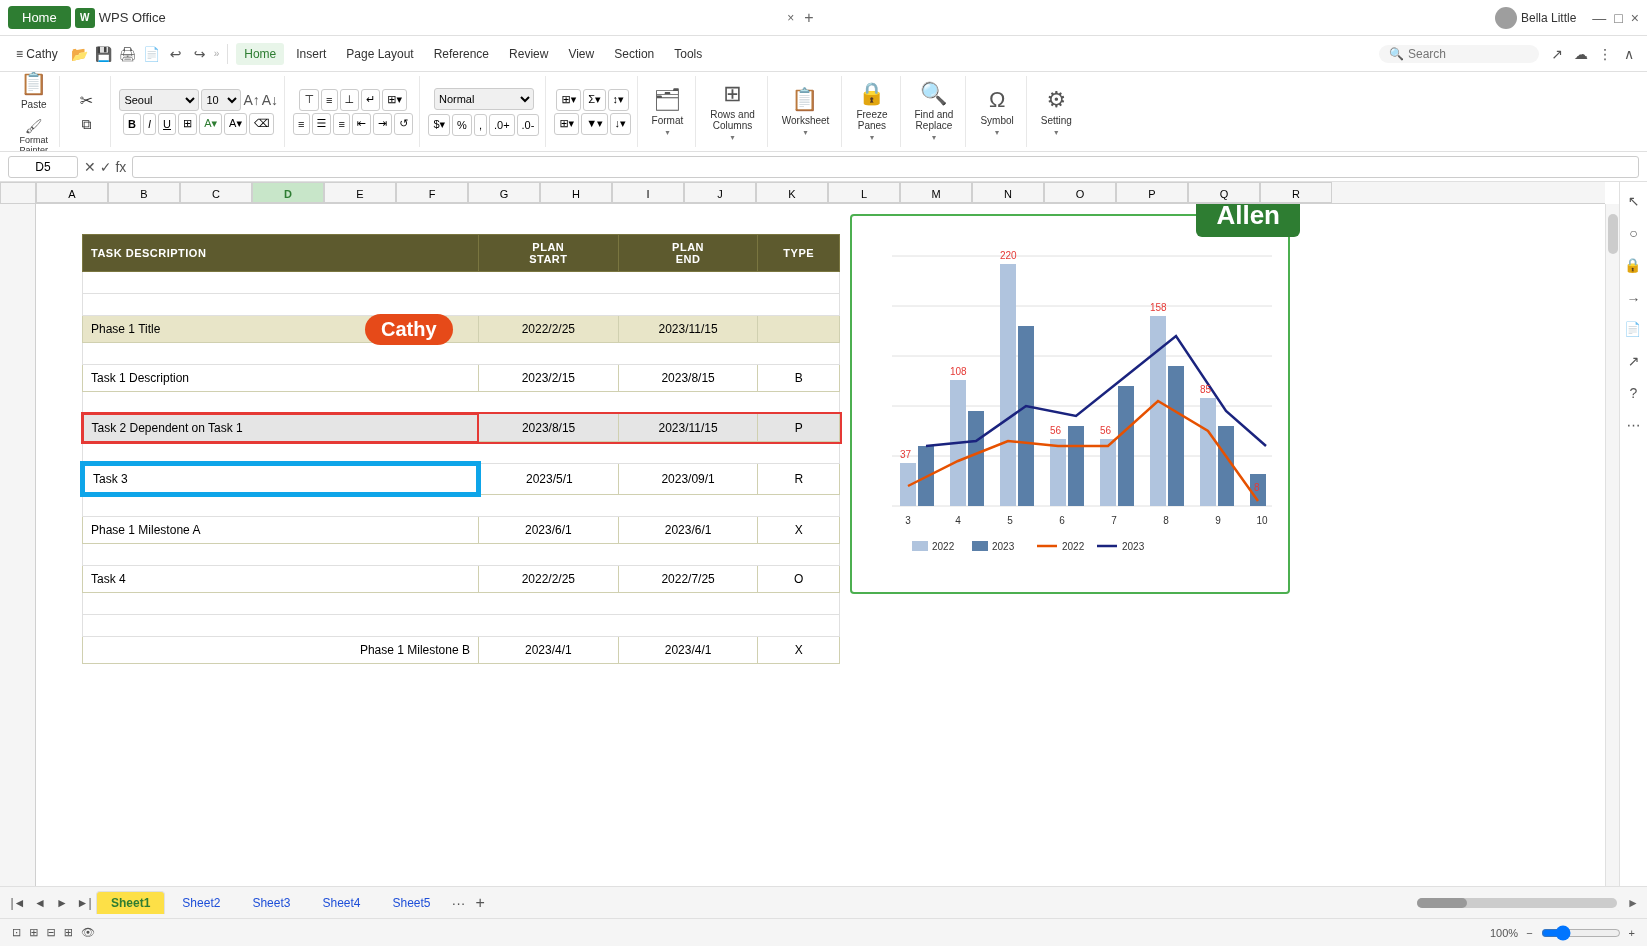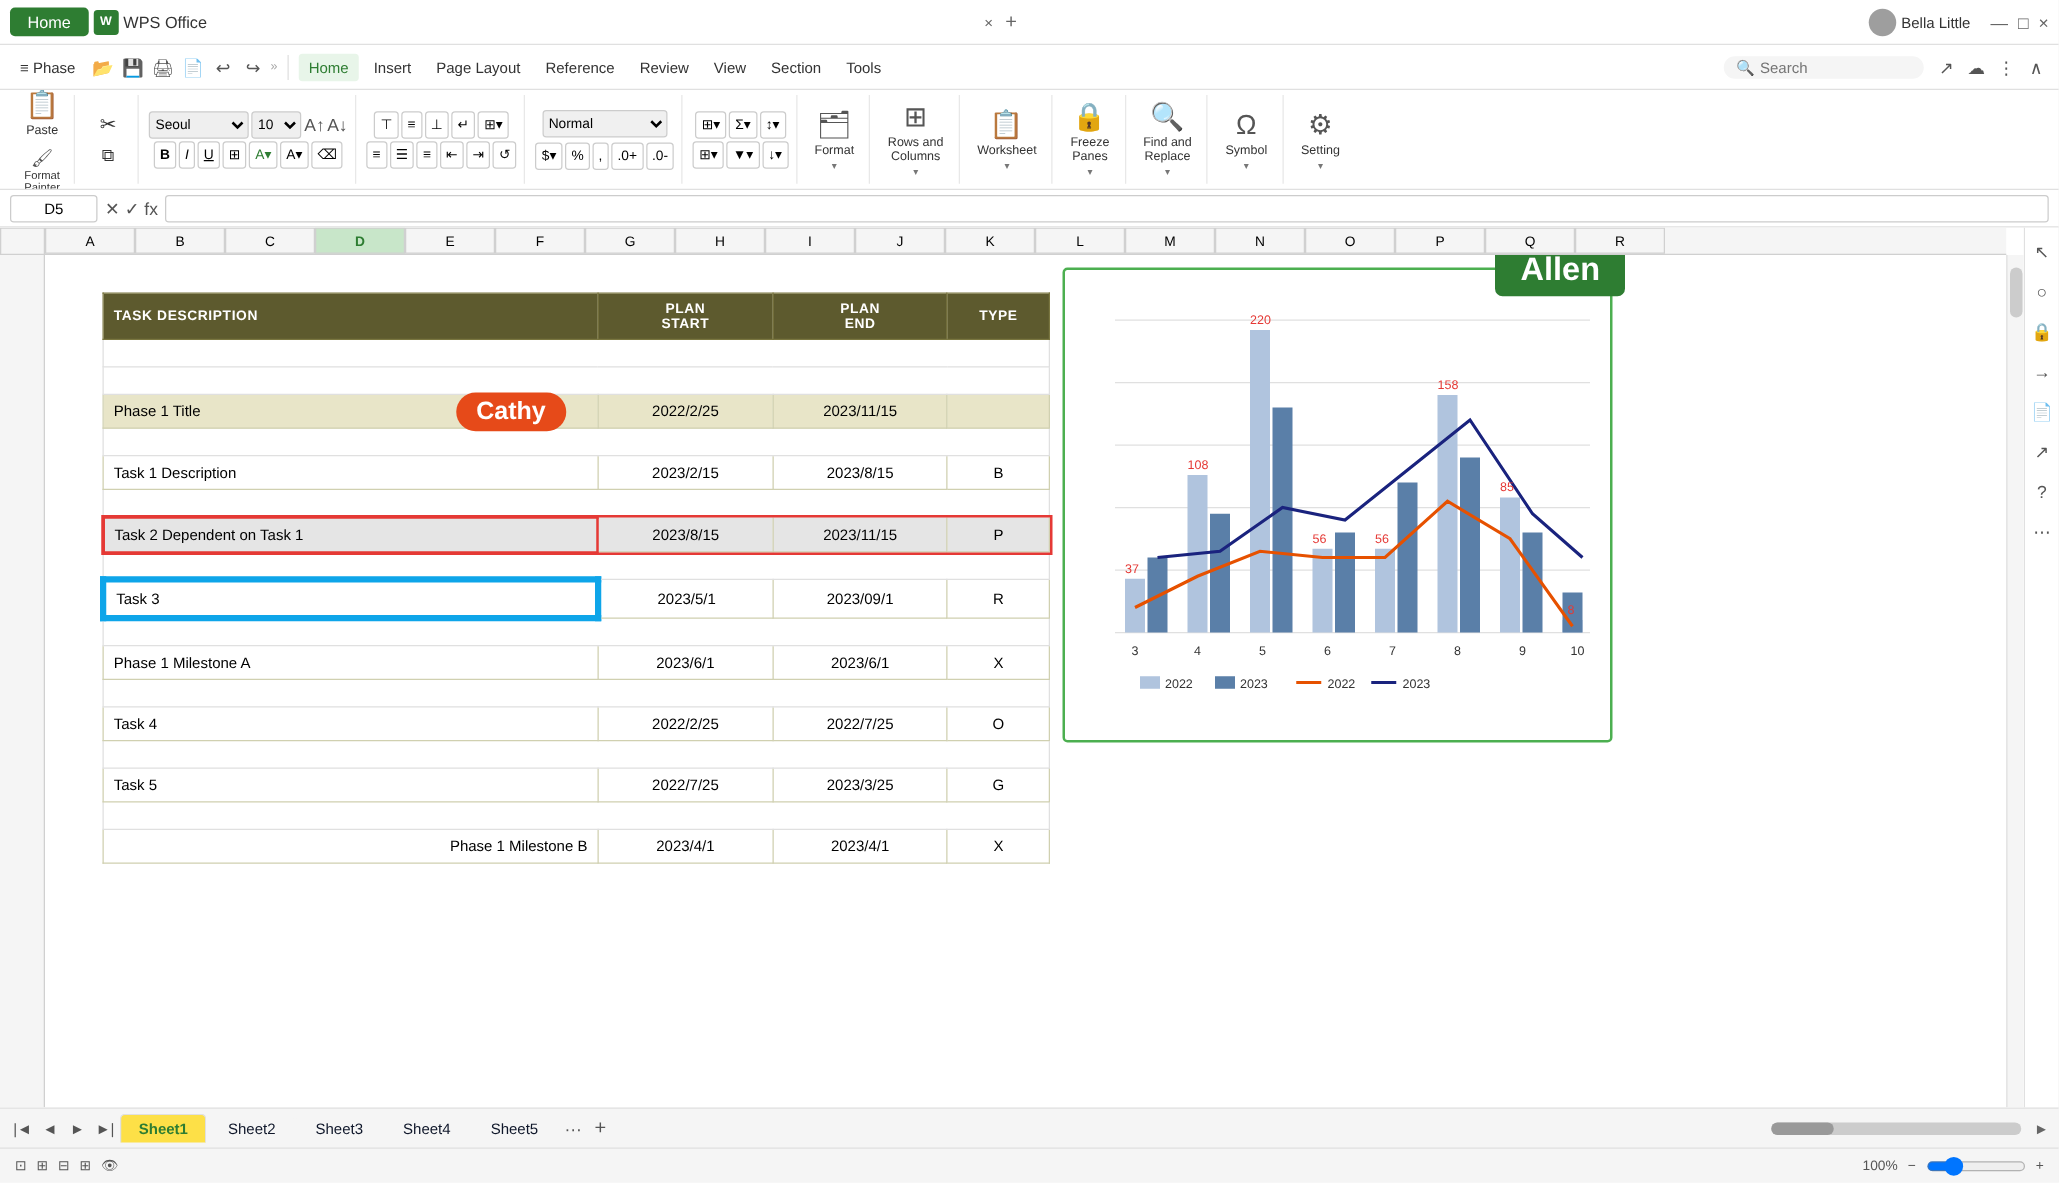--- a/index.html
+++ b/index.html
@@ -171,21 +171,21 @@
       gap: 2px;
     }
     .sheet-nav { width: 20px; height: 20px; display: flex; align-items: center; justify-content: center; cursor: pointer; color: #555; font-size: 12px; }
     .sheet-tab {
       padding: 4px 14px;
       font-size: 12px;
       cursor: pointer;
       border-radius: 4px 4px 0 0;
       background: #f5f5f5;
       border: 1px solid transparent;
-      color: #0f172a;
+      color: #1d4ed8;
     }
     .sheet-tab.active { background: #fde047; border: 1px solid #e0e0e0; border-bottom: none; color: #2e7d32; font-weight: 700; }
     .sheet-more { font-size: 14px; color: #555; cursor: pointer; padding: 0 4px; }
     .sheet-add { font-size: 16px; color: #555; cursor: pointer; padding: 0 4px; }
 
     
     .status-bar {
       height: 28px;
       background: #f5f5f5;
       border-top: 1px solid #e0e0e0;
@@ -253,21 +253,21 @@
     <span>Bella Little</span>
   </div>
   <div style="display:flex;align-items:center;gap:8px;margin-left:16px;">
     <span style="cursor:pointer;font-size:14px;color:#666;">—</span>
     <span style="cursor:pointer;font-size:14px;color:#666;">□</span>
     <span style="cursor:pointer;font-size:14px;color:#666;">×</span>
   </div>
 </div>
 
 <div class="menu-bar">
-  <div class="menu-item">≡ Phase</div>
+  <div class="menu-item">≡ Cathy</div>
   <span class="menu-icon">📂</span>
   <span class="menu-icon">💾</span>
   <span class="menu-icon">🖨</span>
   <span class="menu-icon">📄</span>
   <span class="menu-icon">↩</span>
   <span class="menu-icon">↪</span>
   <span style="font-size:10px;color:#aaa;">»</span>
   <div class="toolbar-sep"></div>
   <div class="menu-item" style="background:#e8f5e9;color:#2e7d32;font-weight:500;">Home</div>
   <div class="menu-item">Insert</div>
@@ -555,26 +555,20 @@
             <tr style="background:#fff;">
               <td style="padding:6px 8px;border:1px solid #d0d0b0;font-size:12px;">Task 4</td>
               <td style="padding:6px 8px;border:1px solid #d0d0b0;font-size:12px;text-align:center;">2022/2/25</td>
               <td style="padding:6px 8px;border:1px solid #d0d0b0;font-size:12px;text-align:center;">2022/7/25</td>
               <td style="padding:6px 8px;border:1px solid #d0d0b0;font-size:12px;text-align:center;">O</td>
             </tr>
             <tr style="height:22px;">
                 <td colspan="4" style="border:1px solid #e0e0e0;background:#fff;"></td>
               </tr>
 
-            <tr style="background:#fff;">
-              <td style="padding:6px 8px;border:1px solid #d0d0b0;font-size:12px;">Task 5</td>
-              <td style="padding:6px 8px;border:1px solid #d0d0b0;font-size:12px;text-align:center;">2022/7/25</td>
-              <td style="padding:6px 8px;border:1px solid #d0d0b0;font-size:12px;text-align:center;">2023/3/25</td>
-              <td style="padding:6px 8px;border:1px solid #d0d0b0;font-size:12px;text-align:center;">G</td>
-            </tr>
             <tr style="height:22px;">
                 <td colspan="4" style="border:1px solid #e0e0e0;background:#fff;"></td>
               </tr>
 
             <tr style="background:#fff;">
               <td style="padding:6px 8px;border:1px solid #d0d0b0;font-size:12px;text-align:right;">Phase 1 Milestone B</td>
               <td style="padding:6px 8px;border:1px solid #d0d0b0;font-size:12px;text-align:center;">2023/4/1</td>
               <td style="padding:6px 8px;border:1px solid #d0d0b0;font-size:12px;text-align:center;">2023/4/1</td>
               <td style="padding:6px 8px;border:1px solid #d0d0b0;font-size:12px;text-align:center;">X</td>
             </tr>

